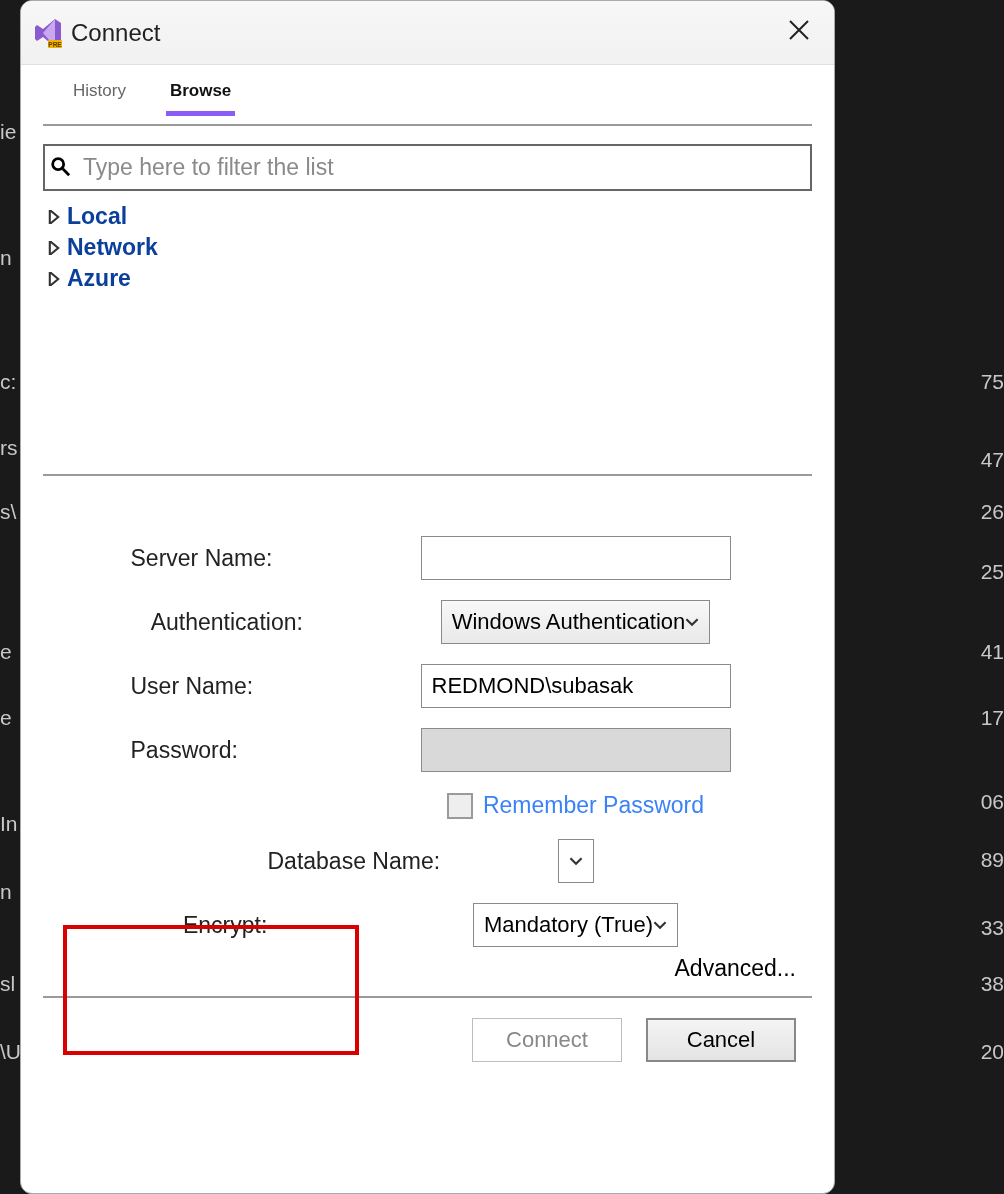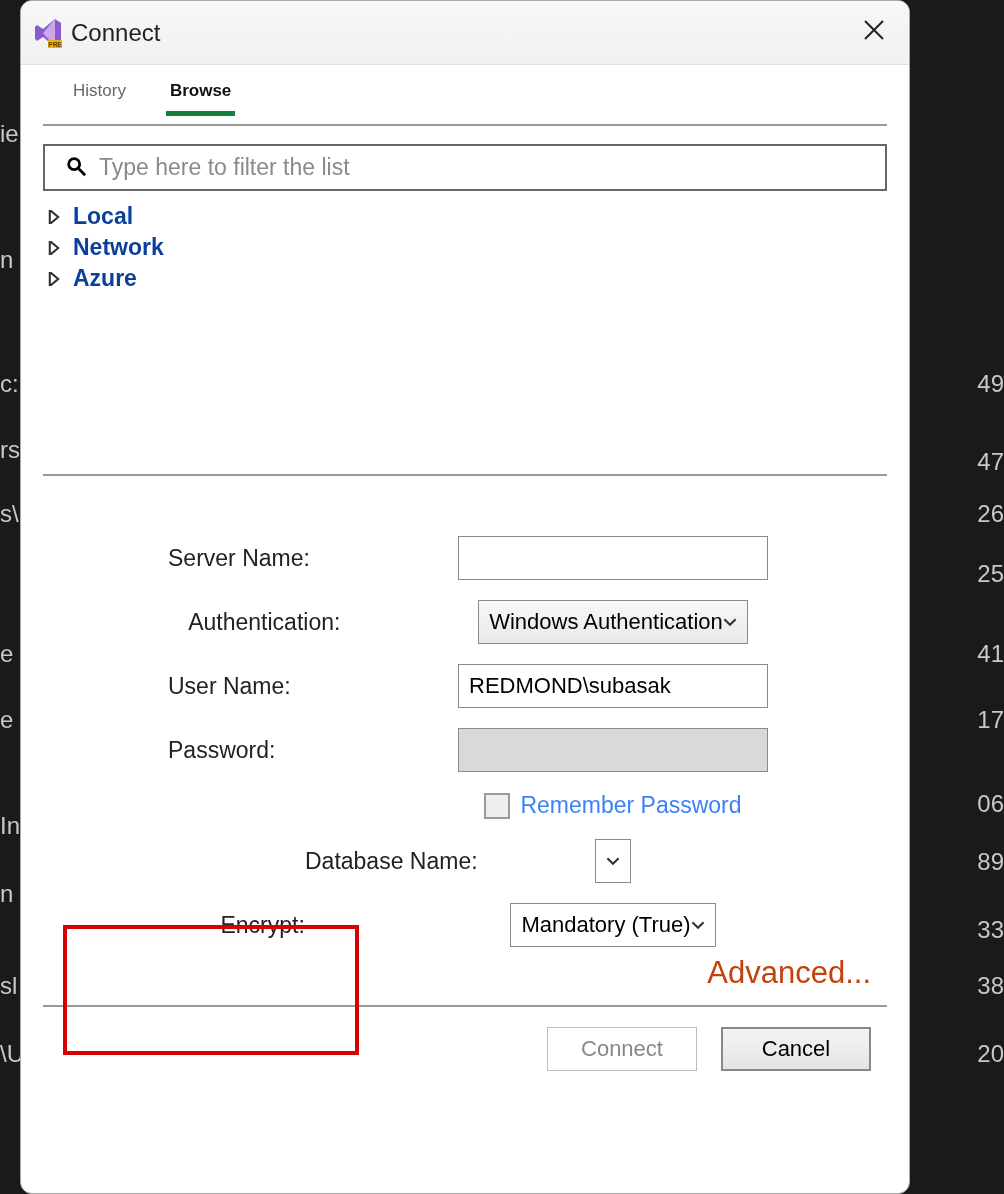--- a/index.html
+++ b/index.html
@@ -1,48 +1,48 @@
 <!DOCTYPE html>
 <html><head>
   <meta charset="utf-8">
   <style>
     * { box-sizing: border-box; margin: 0; padding: 0; font-family: "Segoe UI", Tahoma, sans-serif; }
     body { width: 1004px; height: 1194px; background: #1a1a1a; position: relative; overflow: hidden; }
 
-    .backdrop-text { position: absolute; color: #c8c8c8; font-size: 24px; text-align: right; }
+    .backdrop-text { position: absolute; color: #c8c8c8; font-size: 21px; text-align: right; }
 
     .dialog {
-      position: absolute; left: 20px; top: 0; width: 890px; height: 1194px;
+      position: absolute; left: 20px; top: 0; width: 815px; height: 1194px;
       background: #fff; border: 1px solid #aaa; border-radius: 12px; overflow: hidden;
       display: flex; flex-direction: column;
     }
 
     .titlebar {
       height: 64px; background: linear-gradient(#f7f7f7, #f1f1f1);
       border-bottom: 1px solid #e0e0e0;
       display: flex; align-items: center; padding: 0 12px;
     }
     .titlebar .title { font-size: 24px; color: #222; margin-left: 6px; }
     .titlebar .spacer { flex: 1; }
     .close { font-size: 26px; color: #222; padding: 8px 12px; cursor: pointer; }
 
     .content { padding: 0 22px; flex: 1; display: flex; flex-direction: column; }
 
     .tabs { display: flex; gap: 36px; padding: 10px 26px 0 26px; }
     .tab { font-size: 17px; color: #666; padding: 6px 4px 10px 4px; cursor: pointer; }
-    .tab.active { color: #111; font-weight: 700; border-bottom: 5px solid #15803d; }
+    .tab.active { color: #111; font-weight: 700; border-bottom: 5px solid #8b5cf6; }
     .hr { border-top: 2px solid #999; margin: 8px 0 18px 0; }
 
-    .filter-wrap { display: flex; align-items: center; border: 2px solid #666; width: 100%; padding: 4px 20px; margin-bottom: 10px; }
+    .filter-wrap { display: flex; align-items: center; border: 2px solid #666; width: 100%; padding: 4px 4px; margin-bottom: 10px; }
     .filter-wrap input { border: none; outline: none; flex: 1; font-size: 23px; color: #666; padding: 4px 6px; }
     .filter-wrap input::placeholder { color: #8a8a8a; }
     .search-icon { width: 22px; height: 22px; margin-right: 6px; }
 
     .tree { padding-left: 4px; }
-    .tree-item { display: flex; align-items: center; gap: 12px; padding: 2px 0; cursor: pointer; }
+    .tree-item { display: flex; align-items: center; gap: 6px; padding: 2px 0; cursor: pointer; }
     .tree-item .arrow { width: 14px; height: 14px; }
     .tree-item .label { color: #0a3f9c; font-size: 23px; font-weight: 600; }
 
     .divider { border-top: 2px solid #999; margin: 180px 0 60px 0; }
 
     .form { display: flex; flex-direction: column; gap: 20px; padding: 0 16px; align-items: center; }
     .row { display: flex; align-items: center; }
     .row .lbl { width: 296px; font-size: 23px; color: #222; padding-left: 6px; }
     .row .ctrl { flex: 1; border-radius: 19px; }
 
@@ -54,21 +54,21 @@
     .disabled { background: #d9d9d9; color: #333; }
     .chev { width: 14px; height: 14px; }
 
     .checkbox-row { display: flex; align-items: center; gap: 10px; }
     .checkbox { width: 26px; height: 26px; border: 2px solid #9a9a9a; background: #eee; }
     .cbl { font-size: 23px; color: #3b82f6; }
 
     .highlight-box { position: absolute; border: 4px solid #d80000; pointer-events: none; }
 
     .advanced { text-align: right; padding: 8px 16px 0 0; }
-    .advanced a { color: #c2410c; font-size: 31px; cursor: pointer; }
+    .advanced a { color: #000000; font-size: 23px; cursor: pointer; }
 
     .footer-hr { border-top: 2px solid #999; margin: 14px 0 0 0; }
     .footer { display: flex; justify-content: flex-end; gap: 24px; padding: 20px 16px; }
     .btn { width: 150px; height: 44px; font-size: 22px; display: flex; align-items: center; justify-content: center; cursor: pointer; }
     .btn-connect { border: 1px solid #bdbdbd; background: #fff; color: #888; }
     .btn-cancel { border: 2px solid #888; background: linear-gradient(#f4f4f4,#e4e4e4); color: #000; }
 
     .vs-icon { width: 32px; height: 32px; position: relative; }
   </style>
 </head>
@@ -78,21 +78,21 @@
 <span class="backdrop-text" style="left:0;top:246px">n</span>
 <span class="backdrop-text" style="left:0;top:370px">c:</span>
 <span class="backdrop-text" style="left:0;top:436px">rs</span>
 <span class="backdrop-text" style="left:0;top:500px">s\</span>
 <span class="backdrop-text" style="left:0;top:640px">e</span>
 <span class="backdrop-text" style="left:0;top:706px">e</span>
 <span class="backdrop-text" style="left:0;top:812px">In</span>
 <span class="backdrop-text" style="left:0;top:880px">n</span>
 <span class="backdrop-text" style="left:0;top:972px">sl</span>
 <span class="backdrop-text" style="left:0;top:1040px">\U</span>
-<span class="backdrop-text" style="right:0;top:370px">49</span>
+<span class="backdrop-text" style="right:0;top:370px">75</span>
 <span class="backdrop-text" style="right:0;top:448px">47</span>
 <span class="backdrop-text" style="right:0;top:500px">26</span>
 <span class="backdrop-text" style="right:0;top:560px">25</span>
 <span class="backdrop-text" style="right:0;top:640px">41</span>
 <span class="backdrop-text" style="right:0;top:706px">17</span>
 <span class="backdrop-text" style="right:0;top:790px">06</span>
 <span class="backdrop-text" style="right:0;top:848px">89</span>
 <span class="backdrop-text" style="right:0;top:916px">33</span>
 <span class="backdrop-text" style="right:0;top:972px">38</span>
 <span class="backdrop-text" style="right:0;top:1040px">20</span>

